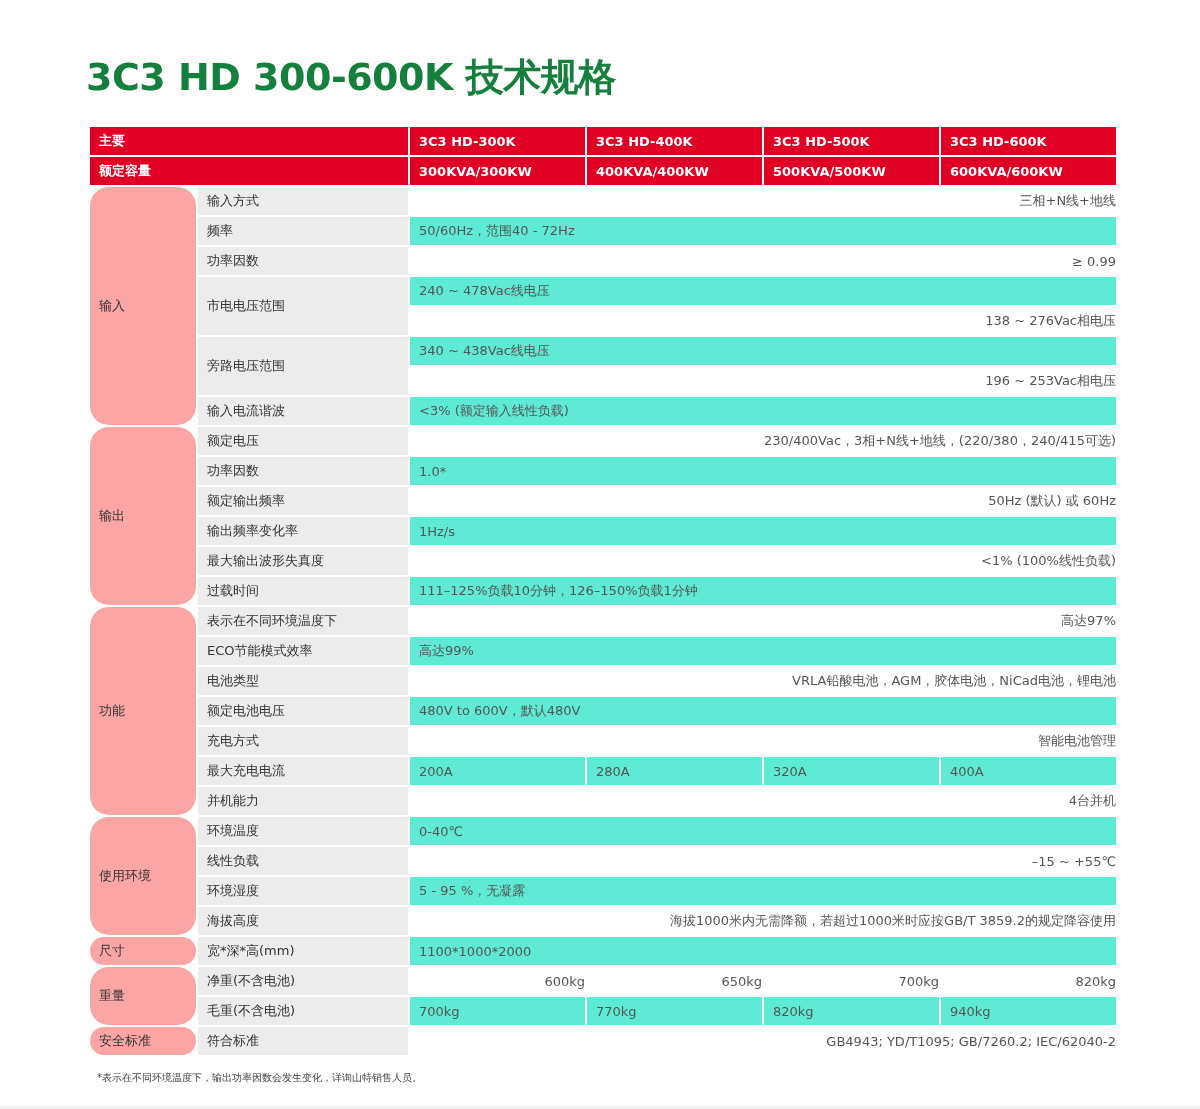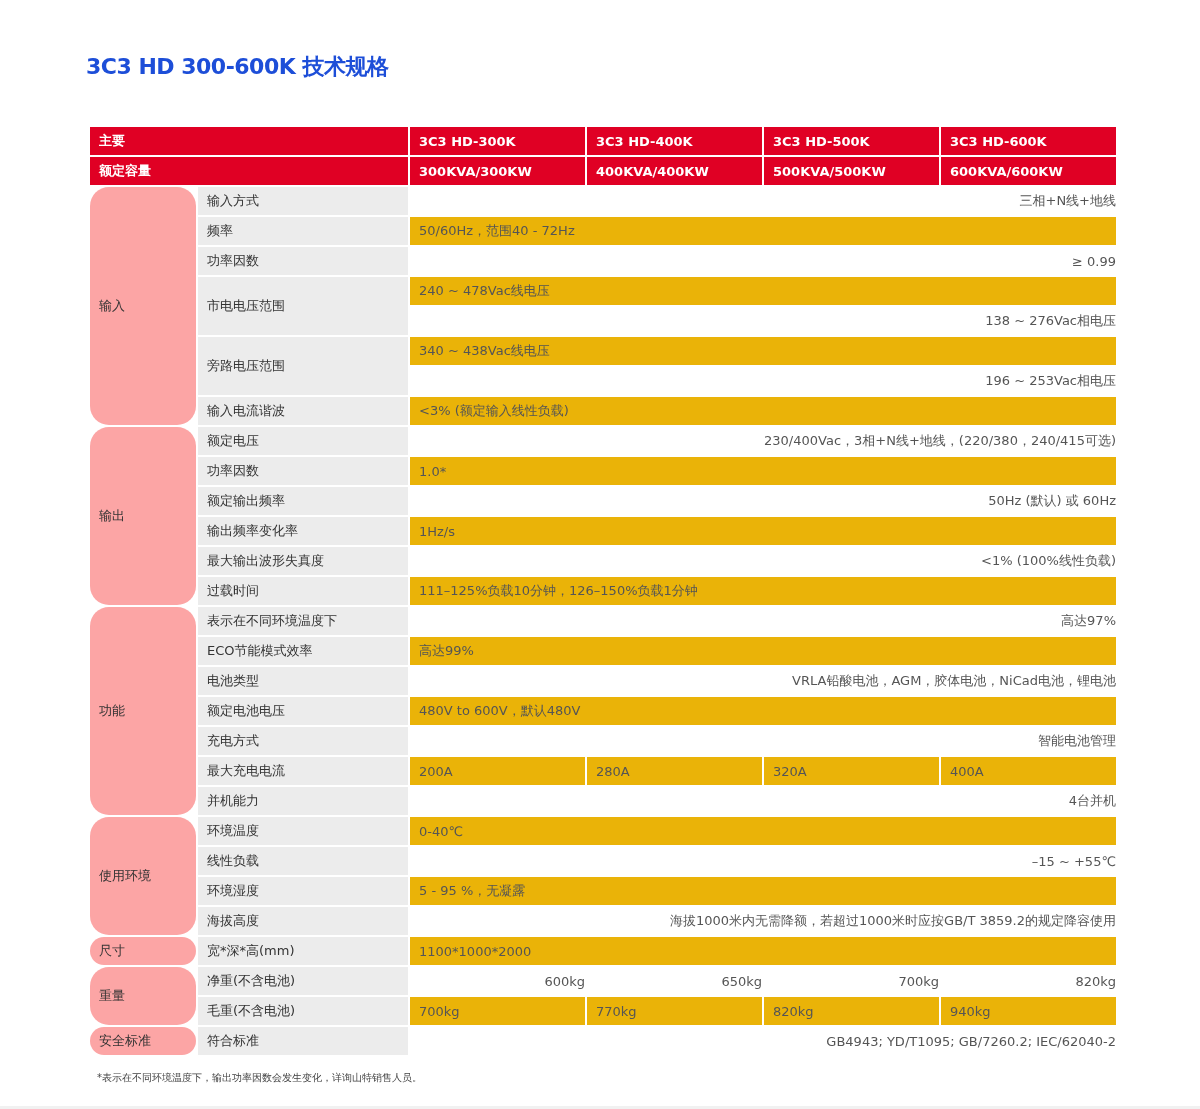--- a/index.html
+++ b/index.html
@@ -1,26 +1,26 @@
 <!DOCTYPE html>
 <html><head>
 <meta charset="utf-8">
 <style>
   * { box-sizing: border-box; margin: 0; padding: 0; }
   html, body { width: 1200px; height: 1109px; background: #ffffff; overflow: hidden; }
   body { font-family: "DejaVu Sans", "Liberation Sans", sans-serif; color: #444; position: relative; }
-  .title { position: absolute; left: 86px; top: 52px; font-size: 22px; font-weight: bold; color: #1d4ed8; letter-spacing: -0.5px; }
+  .title { position: absolute; left: 86px; top: 52px; font-size: 38px; font-weight: bold; color: #15803d; letter-spacing: -0.5px; }
   table.spec { position: absolute; left: 88px; top: 125px; width: 1026px; border-collapse: separate; border-spacing: 2px; table-layout: fixed; }
   table.spec td { font-size: 13px; height: 28px; padding: 0 0 0 9px; vertical-align: middle; white-space: nowrap; overflow: hidden; }
   td.hdr { background: #e00024; color: #fff; font-weight: bold; font-size: 13.5px; }
   td.grp { background: #fca5a5; color: #333; border-radius: 19px; }
   td.par { background: #ececec; color: #333; margin-left: 13px; }
   td.val { color: #555; }
   td.val.w { background: #ffffff; text-align: right; }
-  td.val.g { background: #eab308; }
+  td.val.g { background: #5eead4; }
   .footnote { position: absolute; left: 97px; top: 1071px; font-size: 10px; color: #444; }
   .bottom-line { position: absolute; left: 0; top: 1106px; width: 1200px; height: 3px; background: #f1f1f1; }
   td.std { text-align: left; padding-left: 15px; }
 </style>
 </head>
 <body>
 
 <div class="title">3C3 HD 300-600K 技术规格</div>
 
 <table class="spec">

